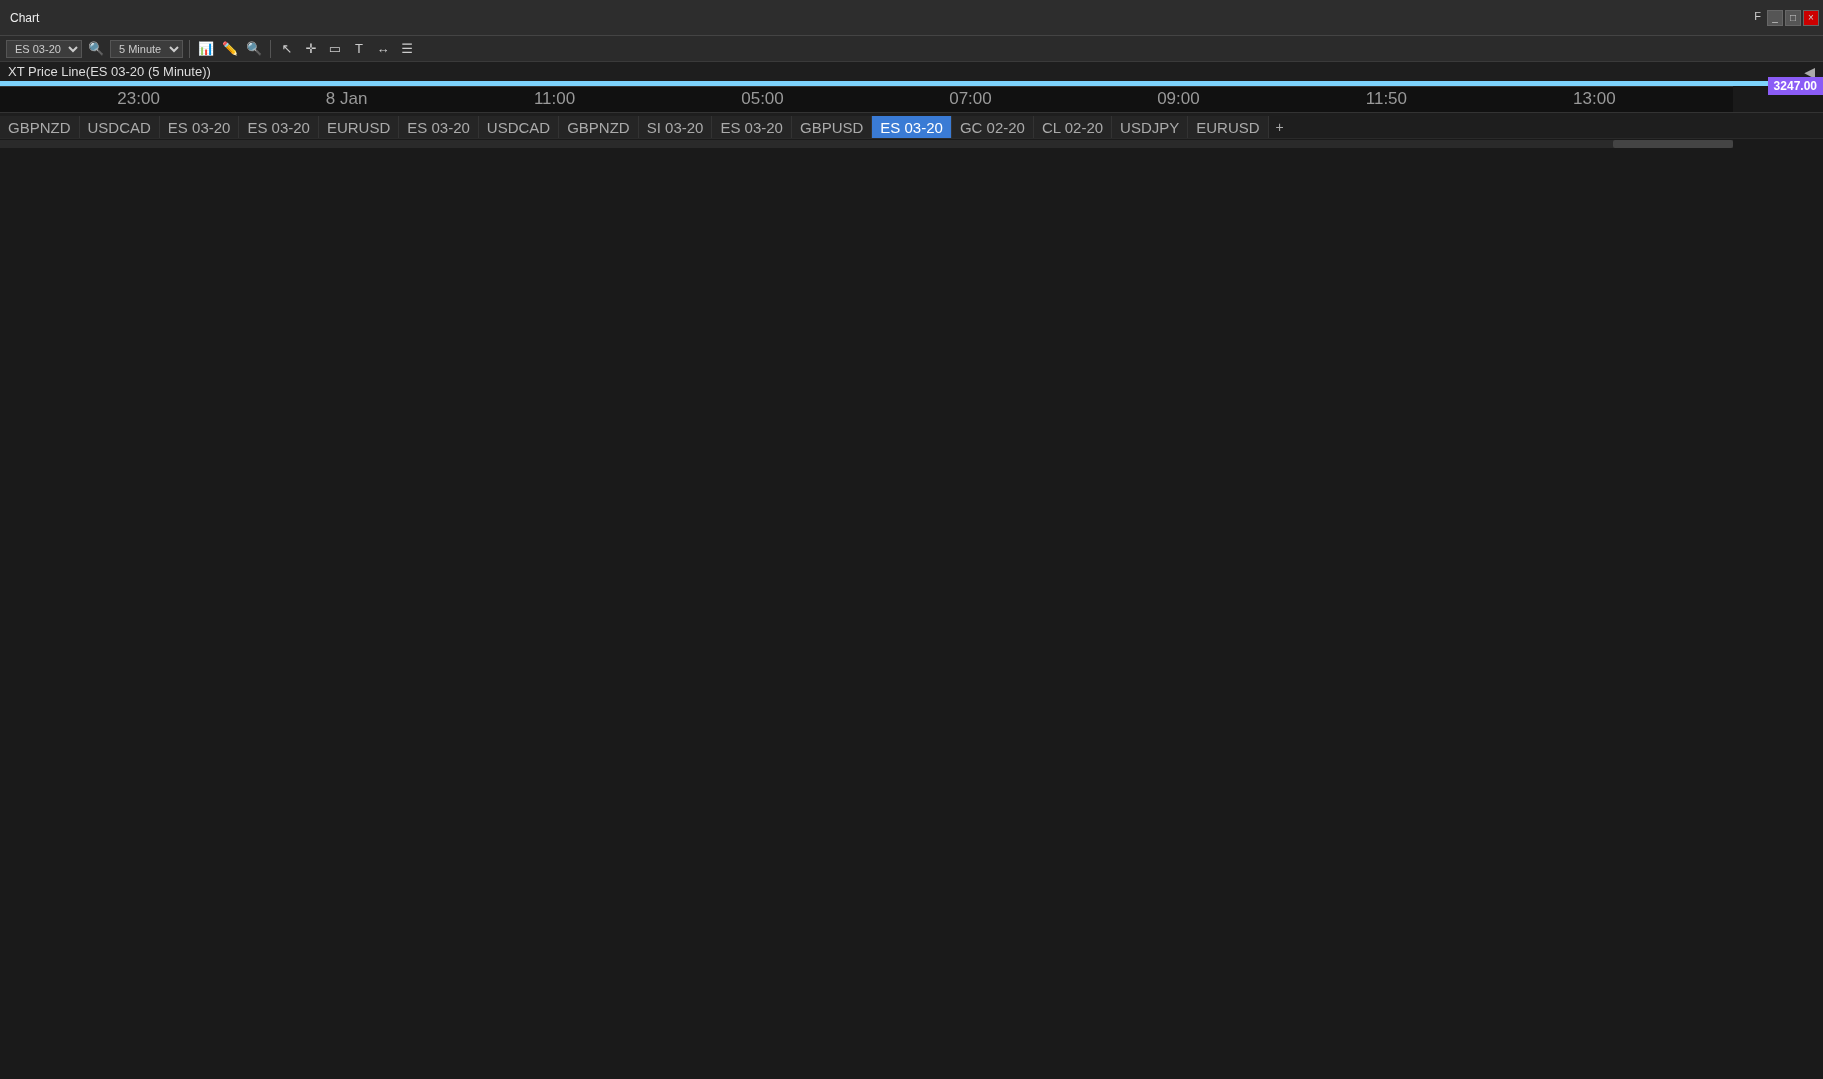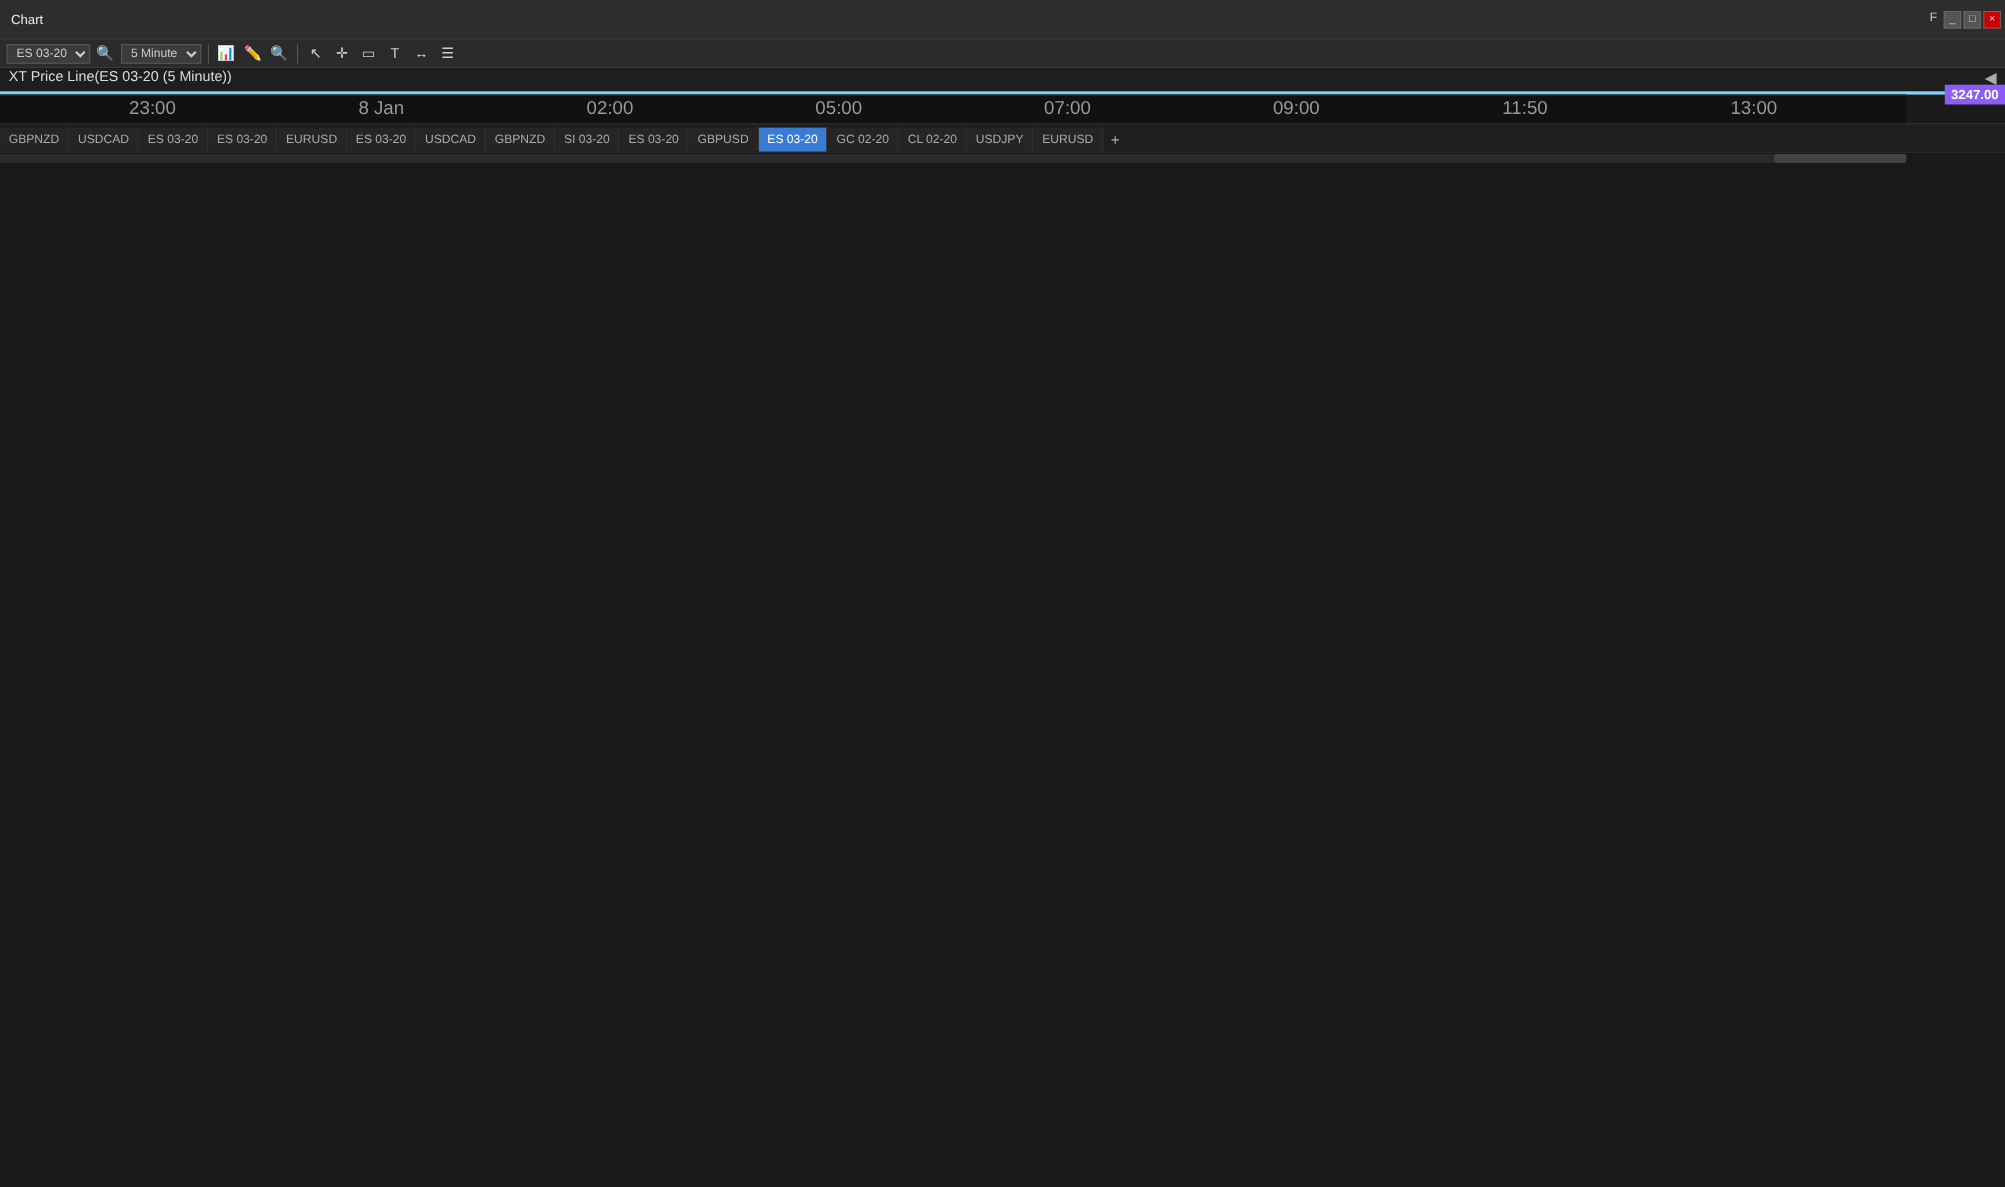--- a/index.html
+++ b/index.html
@@ -80,24 +80,24 @@
       color: #ccc;
       font-size: 13px;
       cursor: pointer;
       display: flex; align-items: center; justify-content: center;
     }
 
     #chart-title-bar {
       height: 24px;
       background: #1e1e1e;
       display: flex;
-      align-items: flex-start;
+      align-items: center;
       justify-content: space-between;
       padding: 0 8px;
-      border-bottom: 3px solid #7dd3fc;
+      border-bottom: 5px solid #7dd3fc;
     }
     #chart-title-bar .chart-title {
       font-size: 13px;
       color: #ddd;
     }
     #chart-title-bar .arrow-icon {
       color: #aaa;
       font-size: 14px;
     }
 
@@ -168,21 +168,21 @@
       background: #1e1e1e;
       display: flex;
       align-items: flex-end;
       padding: 0 0;
       border-top: 1px solid #333;
       overflow-x: auto;
     }
     .tab-item {
       height: 22px;
       padding: 0 8px;
-      font-size: 11px;
+      font-size: 15px;
       display: flex;
       align-items: center;
       cursor: pointer;
       white-space: nowrap;
       border-right: 1px solid #333;
       color: #aaa;
       background: #252525;
       text-align: right;
     }
     .tab-item.active {
@@ -490,21 +490,21 @@
     <span class="price-label" style="top:80.5%">3234.00</span>
     <span class="price-label" style="top:87.5%">3232.00</span>
     <span class="price-label" style="top:94.5%">3230.00</span>
   </div>
 
 </div>
 
 <div id="x-axis">
   <span class="time-label" style="left:8%">23:00</span>
   <span class="time-label" style="left:20%">8 Jan</span>
-  <span class="time-label" style="left:32%">02:00</span>
+  <span class="time-label" style="left:32%">11:00</span>
   <span class="time-label" style="left:44%">05:00</span>
   <span class="time-label" style="left:56%">07:00</span>
   <span class="time-label" style="left:68%">09:00</span>
   <span class="time-label" style="left:80%">11:50</span>
   <span class="time-label" style="left:92%">13:00</span>
 </div>
 
 <div id="tab-bar">
 
 <div class="tab-item">GBPNZD</div>

